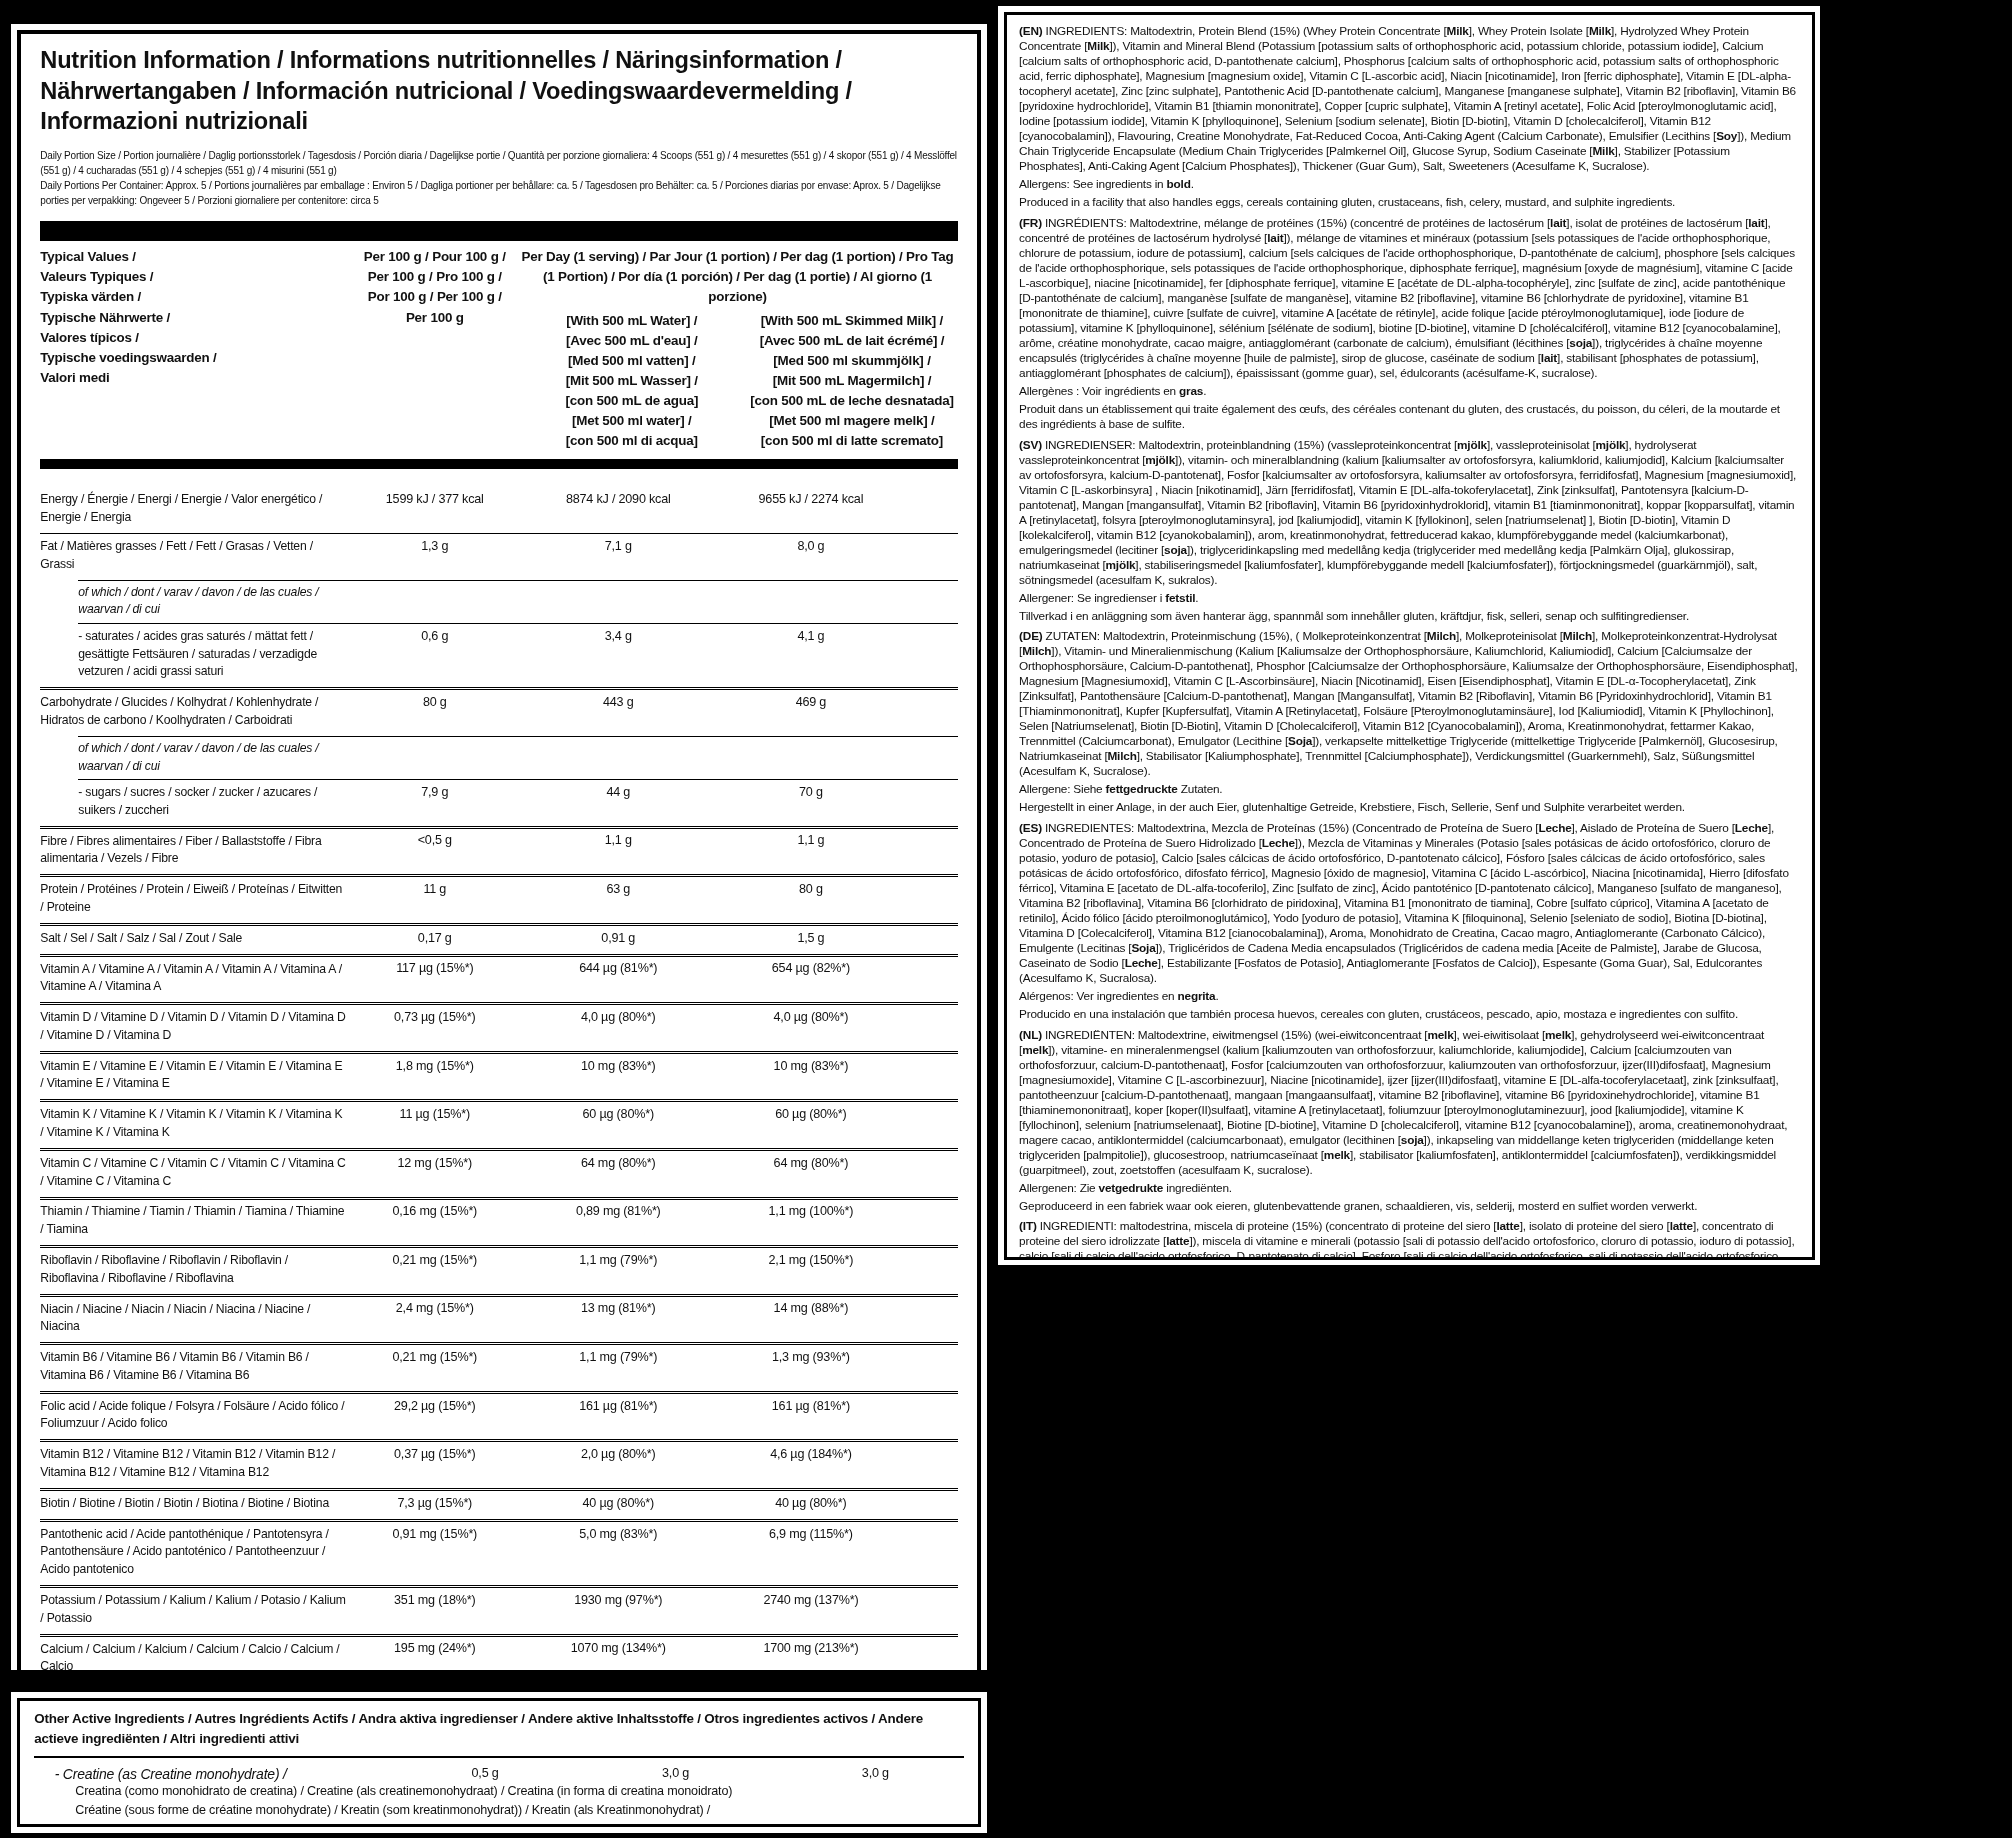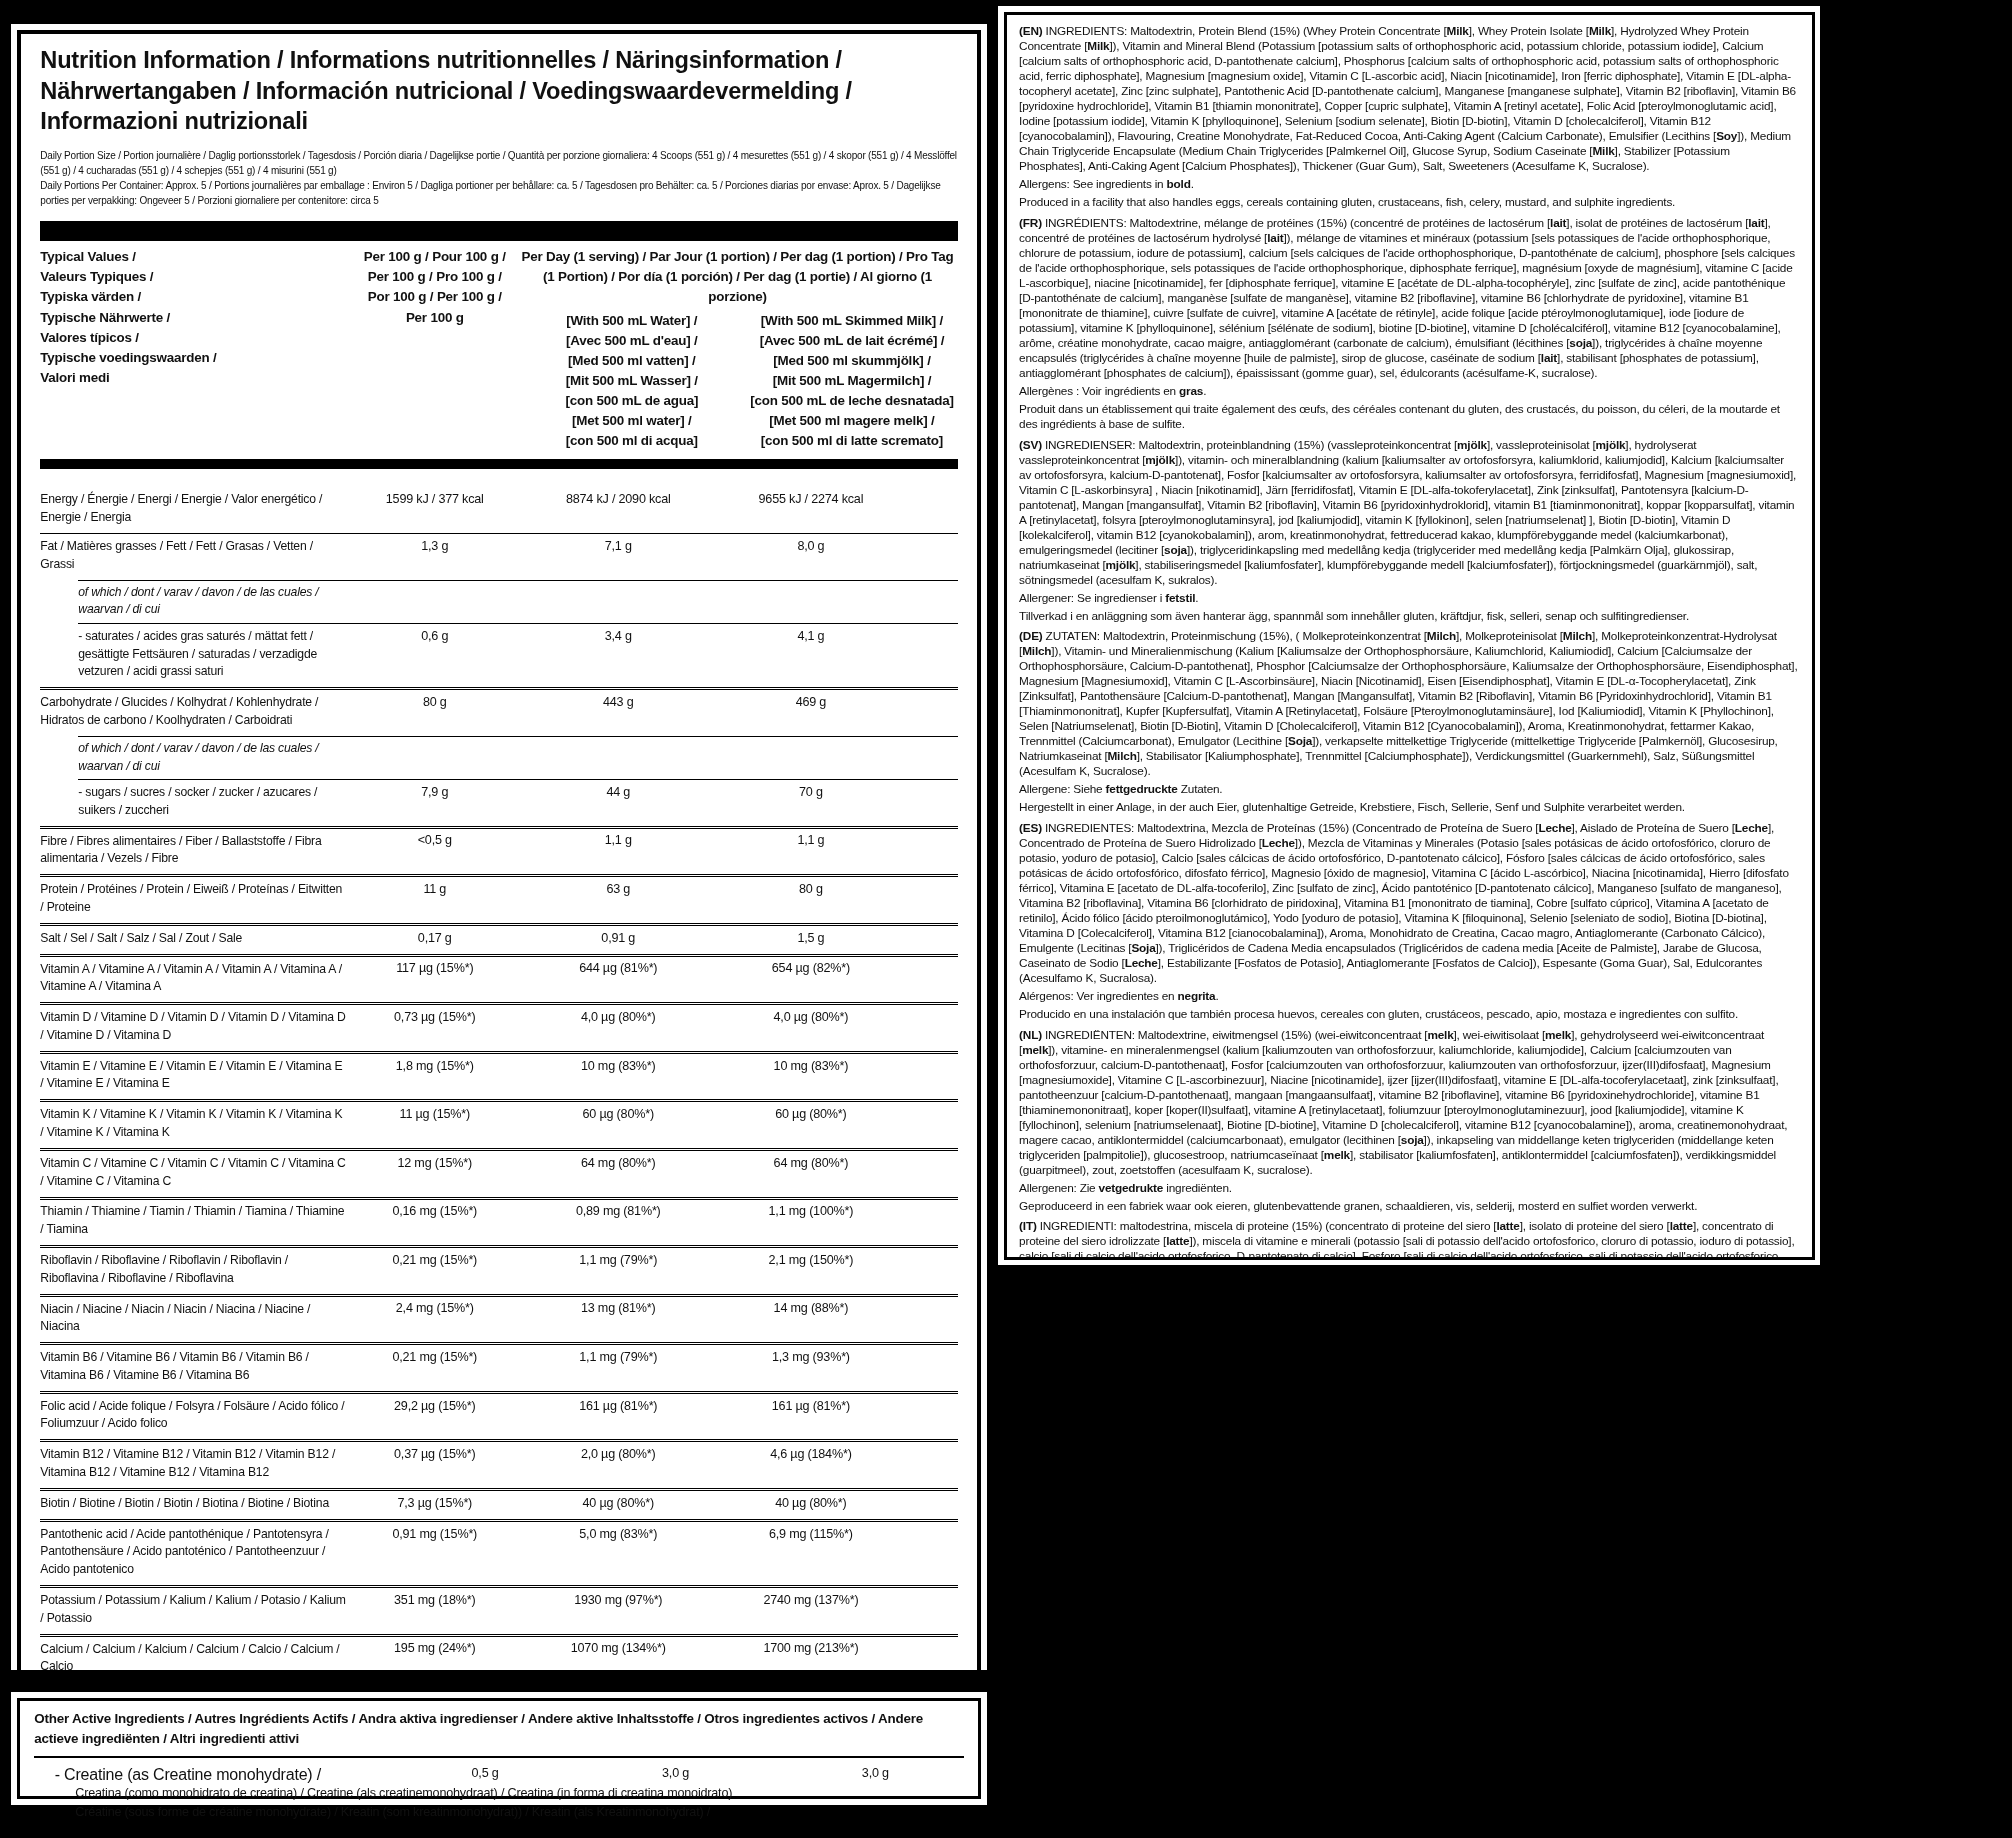--- a/index.html
+++ b/index.html
@@ -32,25 +32,25 @@
   .sepline { border-top:1.6px solid #000; }
   .sepline.double { border-top:3.9px double #000; }
   .sepline.sepindent { margin-left:38px; }
   .nrow { display:grid; grid-template-columns:34% 18% 22% 20%; padding:3.9px 0 6.3px 0; }
   .nrow .label { font-size:12.2px; line-height:1.45; letter-spacing:-0.2px; padding-right:4.7px; }
   .nrow.indented .label { padding-left:38px; }
   .nrow .val { font-size:12.6px; text-align:center; padding-top:0.8px; }
   .nrow.subrow { padding:3.1px 0 3.9px 0; }
   .nrow.subrow .label { font-style:italic; }
   
-  .bottom-panel { left:11px; top:1692px; width:976px; height:113px; padding:6.3px; }
+  .bottom-panel { left:11px; top:1692px; width:976px; height:141px; padding:6.3px; }
   .bottom-inner { border:3.9px solid #000; height:100%; padding:7.9px 14px; }
   .oai-title { font-weight:bold; font-size:13.4px; line-height:1.5; border-bottom:2.4px solid #000; padding-bottom:6.3px; }
   .oai-row { display:grid; grid-template-columns:40% 17% 24% 19%; padding-top:7.9px; }
-  .oai-row .label { font-size:16px; padding-left:20.4px; }
+  .oai-row .label { font-size:14px; padding-left:20.4px;font-style:italic; }
   .oai-row .val { font-size:12.6px; text-align:center; }
   .oai-rest { padding-left:41px; font-size:12.6px; line-height:1.55; }
   
   .right-panel { left:998px; top:6.3px; width:822px; height:1259px; padding:5.5px; }
   .right-inner { border:3.1px solid #000; height:100%; padding:9.4px 12.6px; overflow:hidden; }
   .ing-block { margin-bottom:5.5px; }
   .ing-main { font-size:11.8px; line-height:15px; }
   .ing-allergens, .ing-facility { font-size:11.8px; line-height:15px; margin-top:3.1px; }
   b { font-weight:bold; }
 </style>

